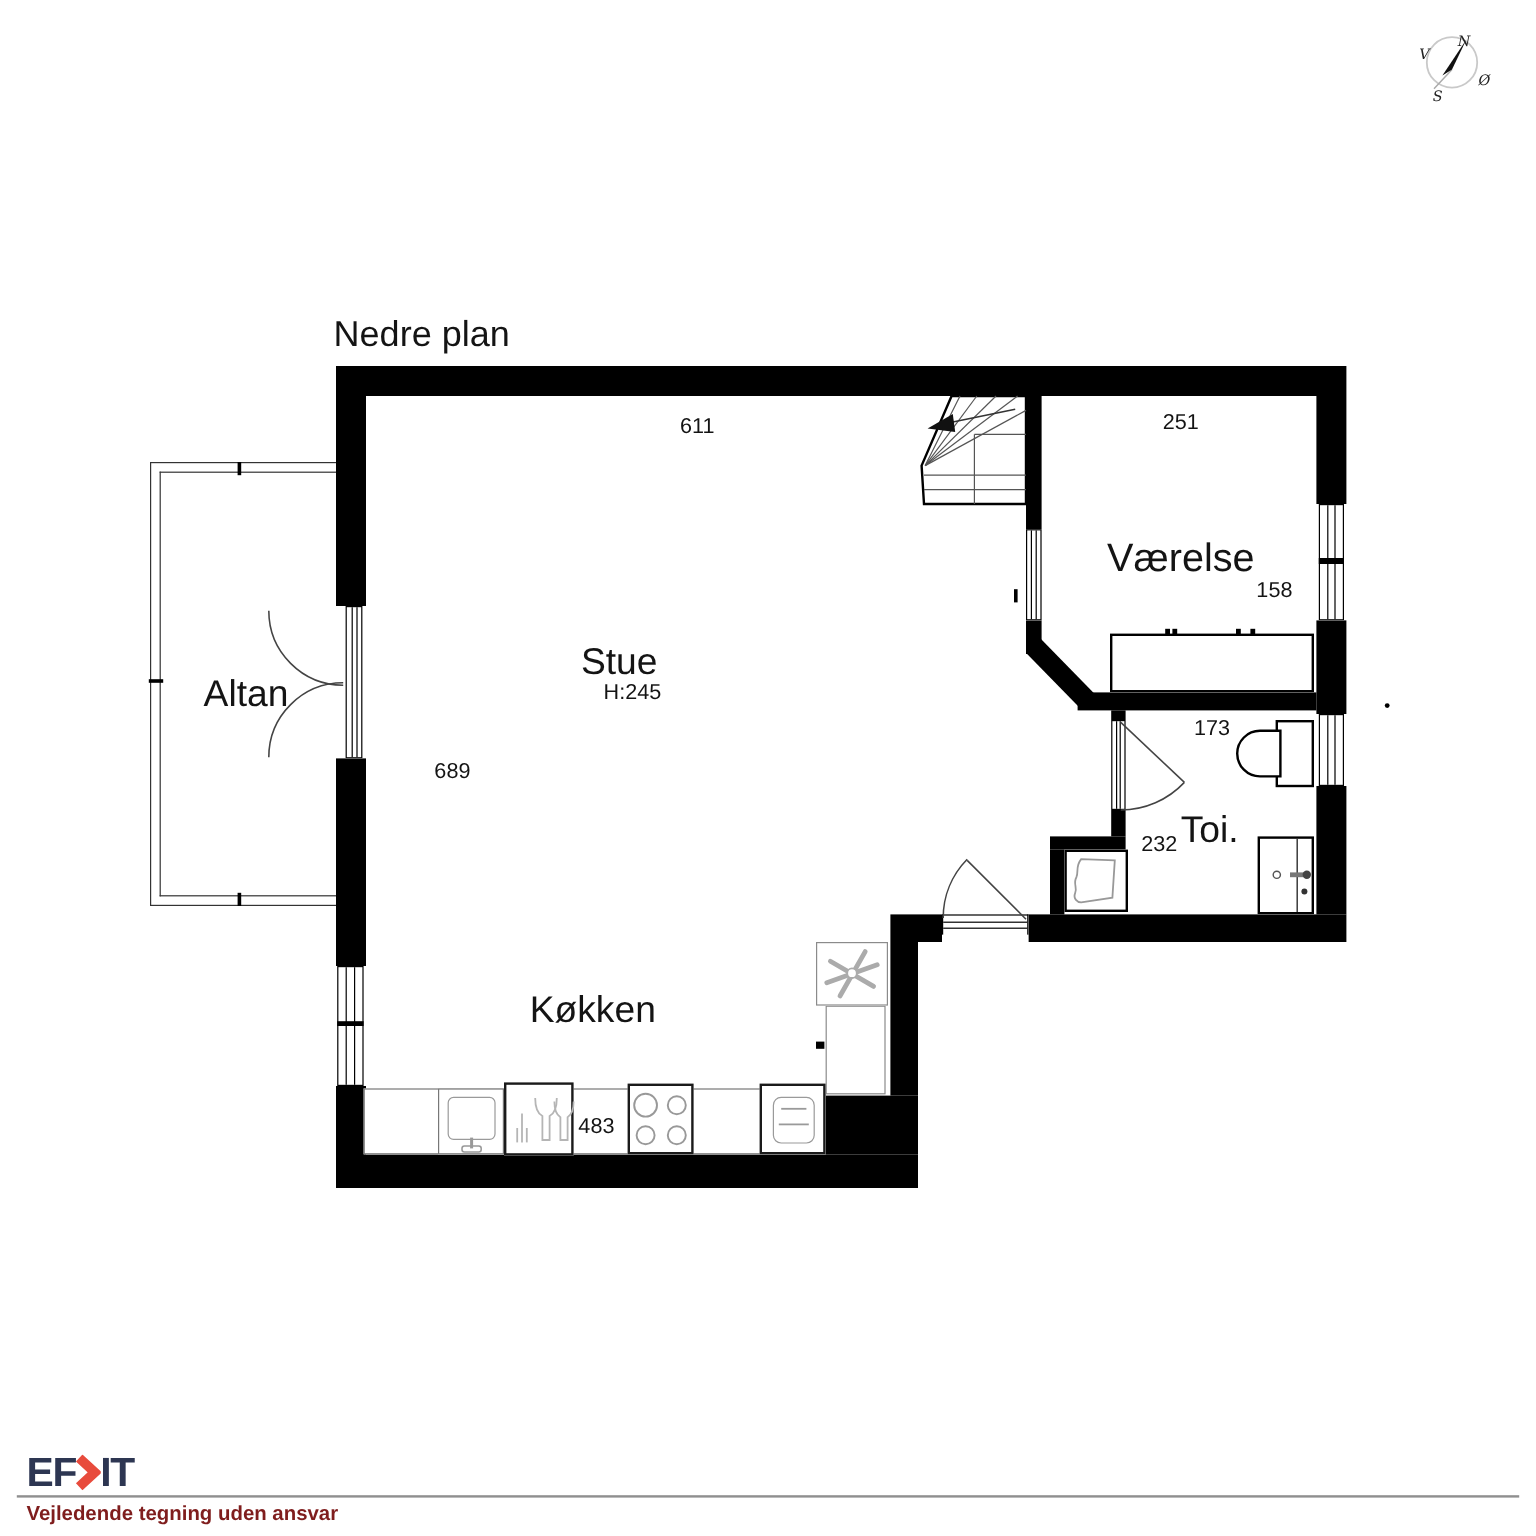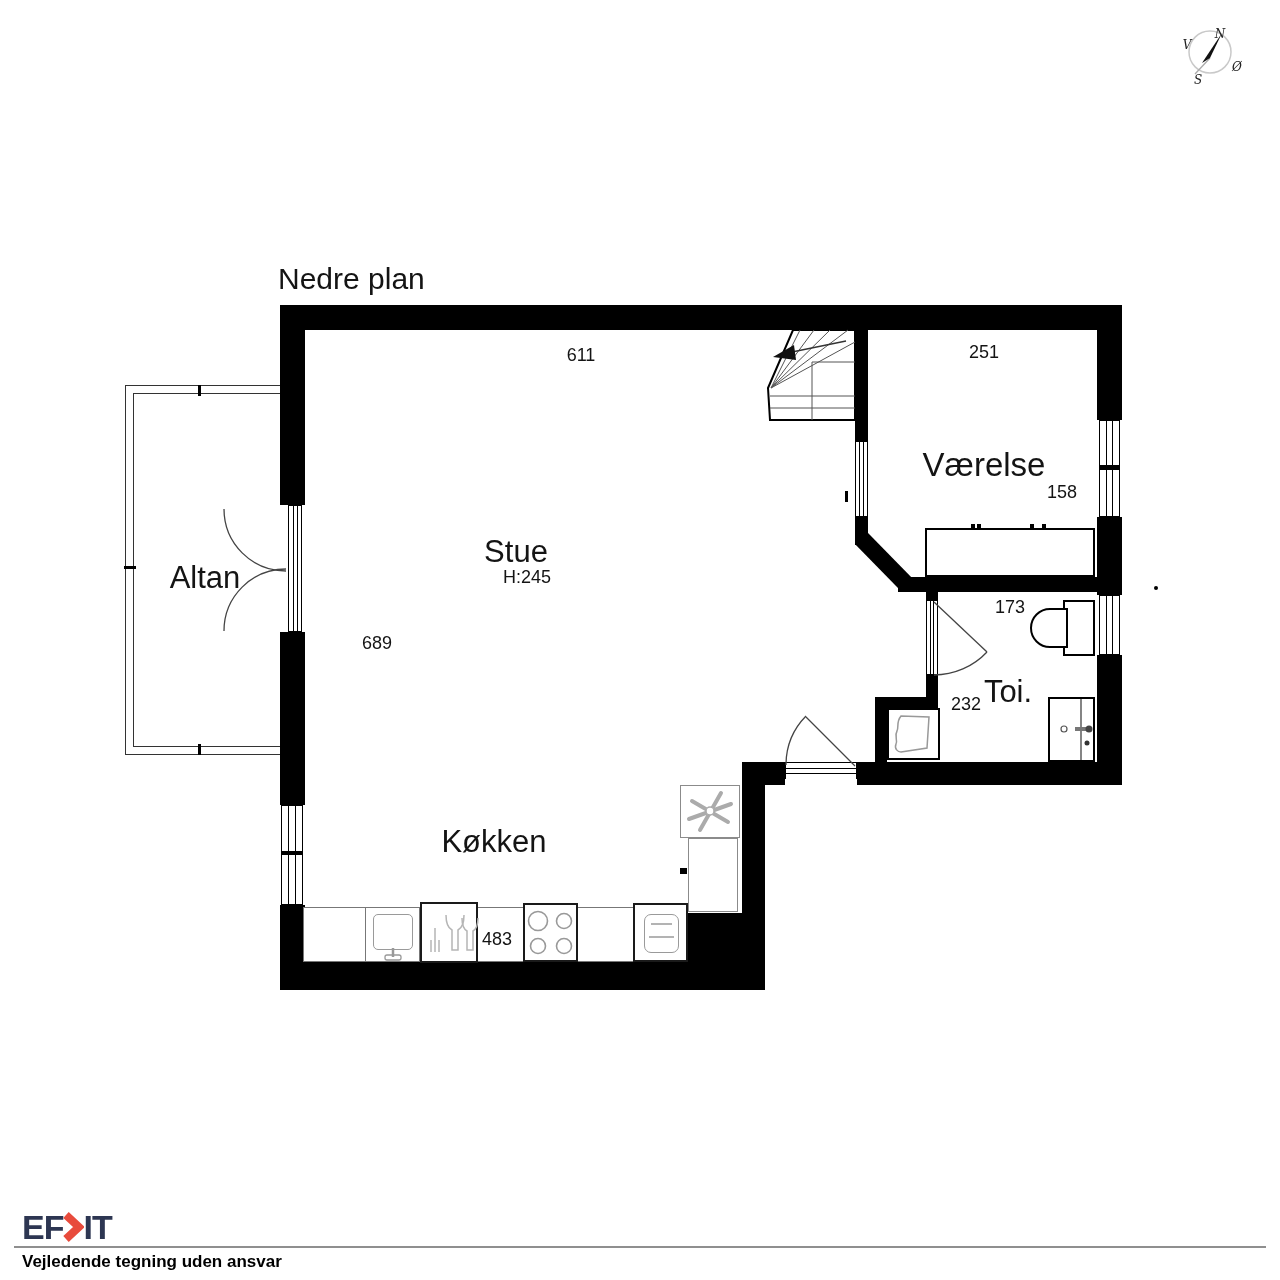--- a/index.html
+++ b/index.html
@@ -21,21 +21,21 @@
   .fixture{position:absolute;background:#fff;border:2px solid #000;box-sizing:border-box;}
   .appl{position:absolute;background:#fff;border:2px solid #1a1a1a;box-sizing:border-box;}
   .counter{position:absolute;background:#fff;border:1.5px solid #777;box-sizing:border-box;}
   .grayunit{position:absolute;background:#fff;border:1.5px solid #8b8b8b;box-sizing:border-box;}
   .thin{position:absolute;border:1.5px solid #333;border-right:none;box-sizing:border-box;background:transparent;}
   .thin2{position:absolute;border:1px solid #333;border-right:none;box-sizing:border-box;}
   svg.overlay{position:absolute;left:0;top:0;pointer-events:none;}
   #footer-line{position:absolute;left:14px;right:14px;top:1246px;border-top:2px solid #8f8f8f;}
   #logo{position:absolute;left:22px;top:1210px;display:flex;align-items:center;}
   #logo .t{font-size:34px;font-weight:800;letter-spacing:-1px;color:#2d3652;line-height:34px;}
-  #tagline{position:absolute;left:22px;top:1252px;font-size:17px;font-weight:700;color:#000000;}
+  #tagline{position:absolute;left:22px;top:1252px;font-size:17px;font-weight:700;color:#7f1d1d;}
   #compass{position:absolute;left:1180px;top:20px;width:70px;height:70px;}
   #compass text{font-family:"DejaVu Serif",serif;font-style:italic;font-size:12px;fill:#222;}
 </style>
 </head>
 <body>
 
 <div id="canvas">
 
   <div class="title" style="left:278px;top:262px;">Nedre plan</div>
 

